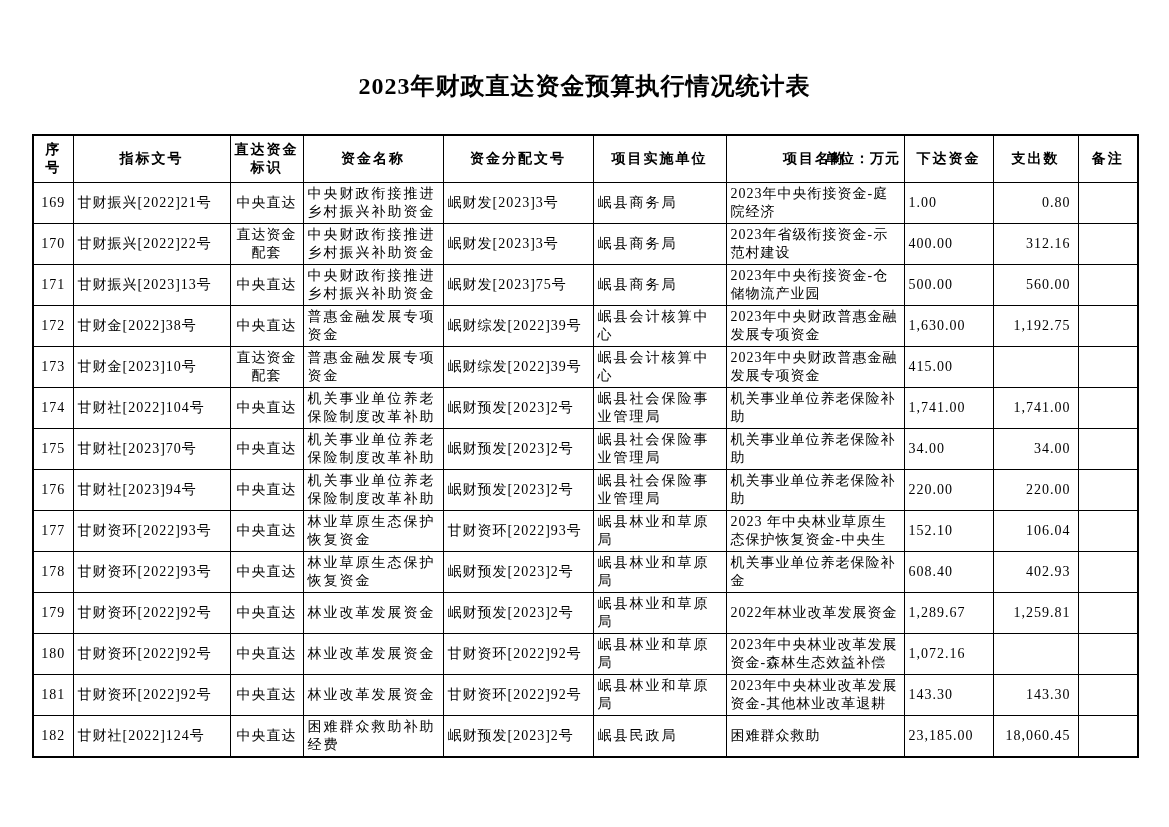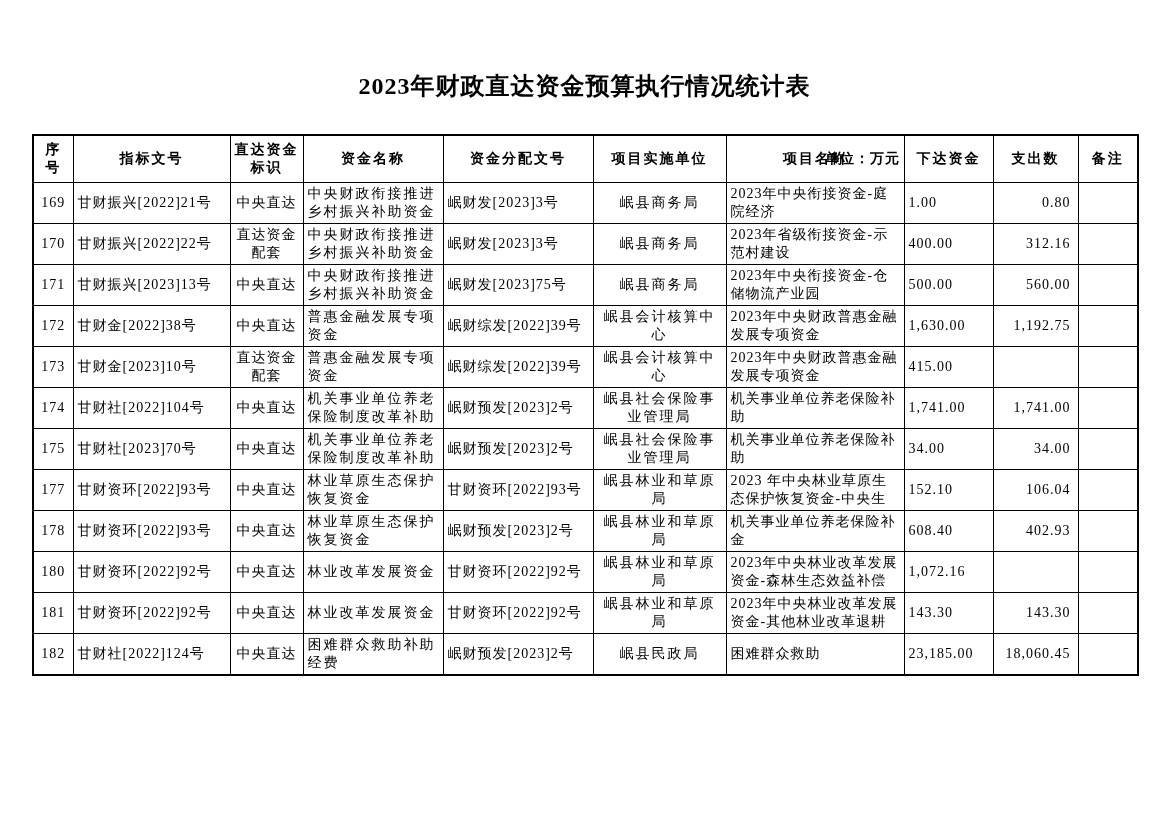--- a/index.html
+++ b/index.html
@@ -63,21 +63,21 @@
     font-weight: bold;
     text-align: center;
     letter-spacing: 2px;
   }
   
   .stat-table td:nth-child(1)  { text-align: center; }
   .stat-table td:nth-child(2)  { text-align: left; }
   .stat-table td:nth-child(3)  { text-align: center; }
   .stat-table td:nth-child(4)  { text-align: left; letter-spacing: 2px; }
   .stat-table td:nth-child(5)  { text-align: left; }
-  .stat-table td:nth-child(6)  { text-align: center; letter-spacing: 2px; margin-top: 40px; }
+  .stat-table td:nth-child(6)  { text-align: left; letter-spacing: 2px; margin-top: 40px; }
   .stat-table td:nth-child(7)  { text-align: left; }
   .stat-table td:nth-child(8)  { text-align: left; padding-right: 7px; }
   .stat-table td:nth-child(9)  { text-align: right; padding-right: 7px; margin-top: 12px; }
   .stat-table td:nth-child(10) { text-align: center; }
 </style>
 </head>
 <body>
 
 <div class="page">
 
@@ -212,20 +212,35 @@
           <td>岷财预发[2023]2号</td>
           <td>岷县社会保险事
 业管理局</td>
           <td>机关事业单位养老保险补
 助</td>
           <td>34.00</td>
           <td>34.00</td>
           <td></td>
         </tr>
         <tr>
+          <td>176</td>
+          <td>甘财社[2023]94号</td>
+          <td>中央直达</td>
+          <td>机关事业单位养老
+保险制度改革补助</td>
+          <td>岷财预发[2023]2号</td>
+          <td>岷县社会保险事
+业管理局</td>
+          <td>机关事业单位养老保险补
+助</td>
+          <td>220.00</td>
+          <td>220.00</td>
+          <td></td>
+        </tr>
+        <tr>
           <td>177</td>
           <td>甘财资环[2022]93号</td>
           <td>中央直达</td>
           <td>林业草原生态保护
 恢复资金</td>
           <td>甘财资环[2022]93号</td>
           <td>岷县林业和草原
 局</td>
           <td>2023 年中央林业草原生
 态保护恢复资金-中央生</td>
@@ -242,20 +257,33 @@
           <td>岷财预发[2023]2号</td>
           <td>岷县林业和草原
 局</td>
           <td>机关事业单位养老保险补
 金</td>
           <td>608.40</td>
           <td>402.93</td>
           <td></td>
         </tr>
         <tr>
+          <td>179</td>
+          <td>甘财资环[2022]92号</td>
+          <td>中央直达</td>
+          <td>林业改革发展资金</td>
+          <td>岷财预发[2023]2号</td>
+          <td>岷县林业和草原
+局</td>
+          <td>2022年林业改革发展资金</td>
+          <td>1,289.67</td>
+          <td>1,259.81</td>
+          <td></td>
+        </tr>
+        <tr>
           <td>180</td>
           <td>甘财资环[2022]92号</td>
           <td>中央直达</td>
           <td>林业改革发展资金</td>
           <td>甘财资环[2022]92号</td>
           <td>岷县林业和草原
 局</td>
           <td>2023年中央林业改革发展
 资金-森林生态效益补偿</td>
           <td>1,072.16</td>

